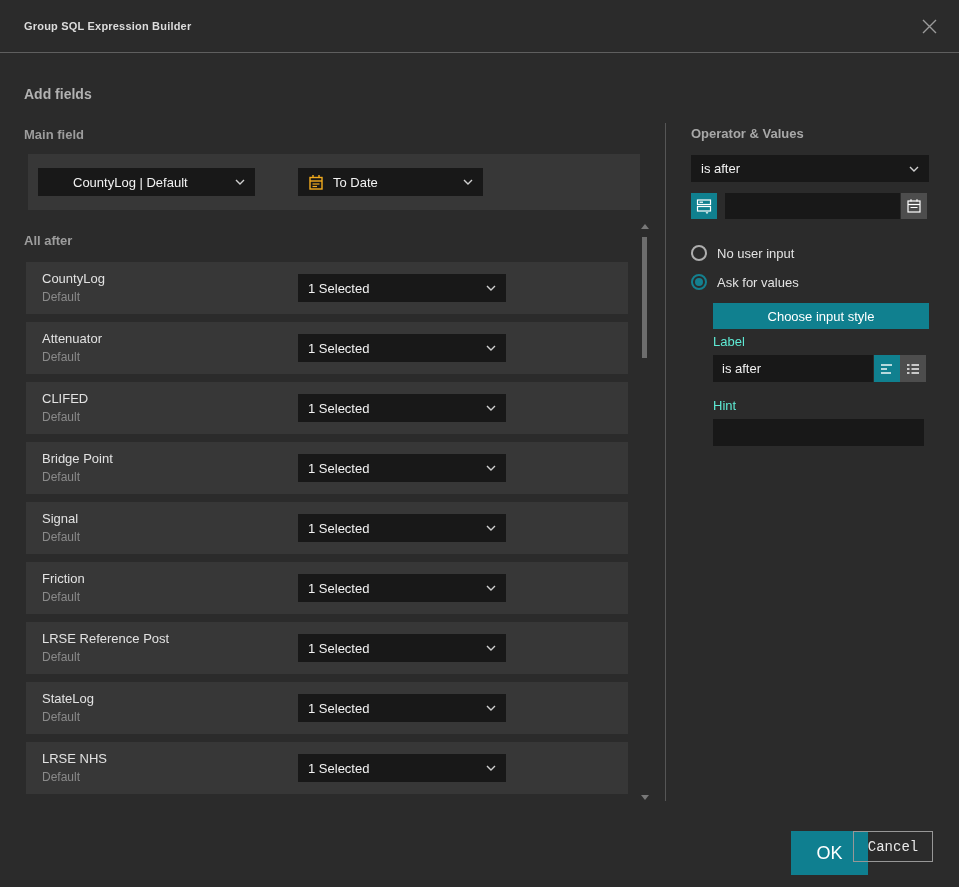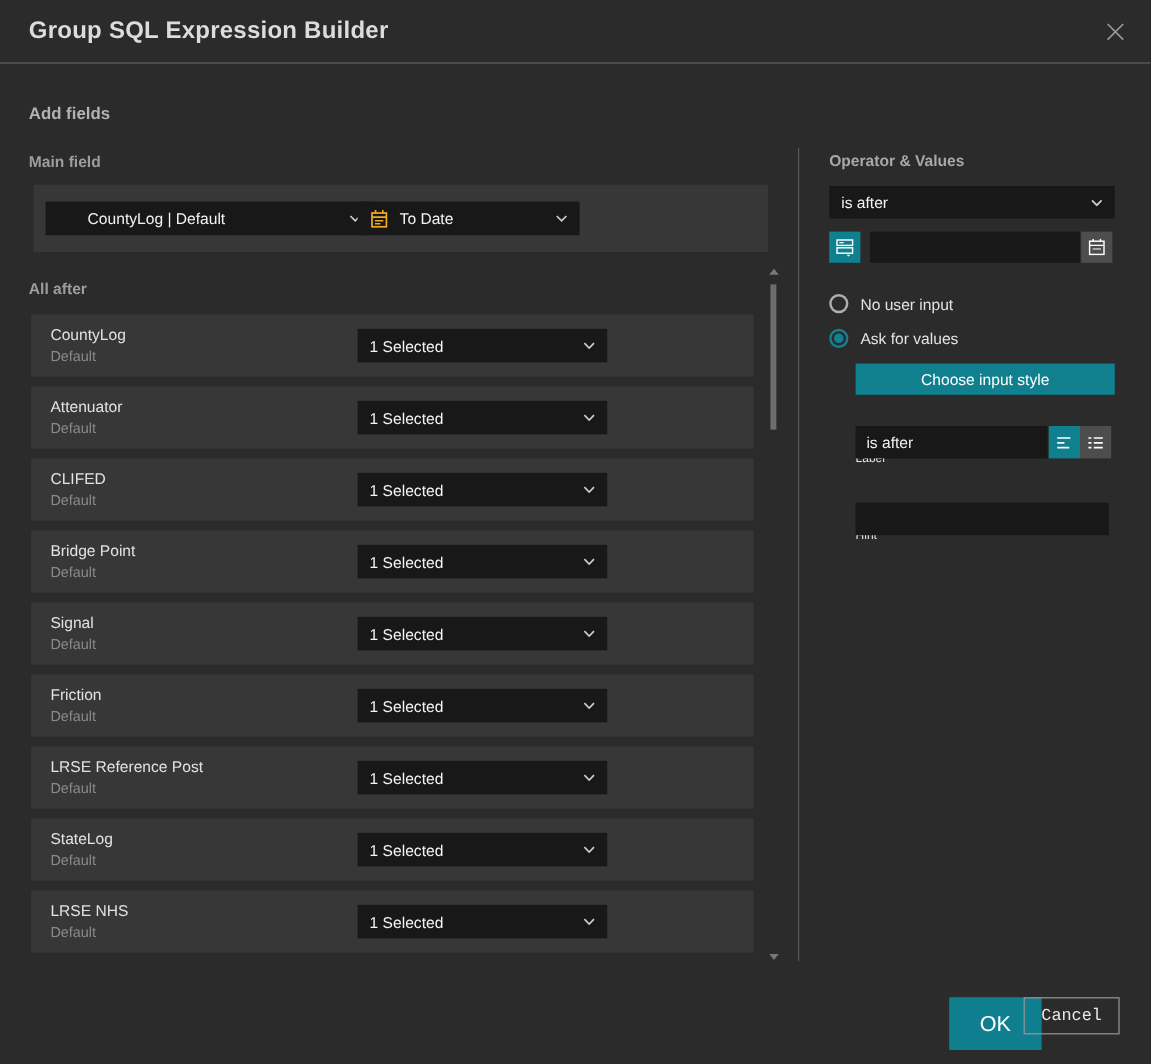--- a/index.html
+++ b/index.html
@@ -9,37 +9,37 @@
     position:relative; width:959px; height:887px;
     background:#2b2b2b; color:#e8e8e8; overflow:hidden;
   }
   
   .titlebar {
     position:absolute; left:0; top:0; width:959px; height:53px;
     border-bottom:1px solid #5f5f5f;
     display:flex; align-items:center; justify-content:space-between;
     padding:0 18px 0 24px;
   }
-  .title { font-size:20px; font-weight:700; color:#dcdcdc; letter-spacing:.2px; }
+  .title { font-size:11px; font-weight:700; color:#dcdcdc; letter-spacing:.2px; }
   .close-btn { width:24px; height:24px; display:flex; align-items:center; justify-content:center; cursor:pointer; }
   
   .h-add { position:absolute; left:24px; top:86px; font-size:14px; font-weight:700; color:#b2b2b2; }
   .h-sub { position:absolute; font-size:13px; font-weight:700; color:#9d9d9d; }
   
   .main-panel {
     position:absolute; left:28px; top:154px; width:612px; height:56px;
     background:#373737;
   }
   .select {
     background:#181818; color:#f3f3f3; font-size:13px;
     display:flex; align-items:center; padding:0 10px; cursor:pointer;
   }
   .select .txt { flex:1; white-space:nowrap; overflow:hidden; }
   .chev { flex:none; margin-left:6px; }
-  .sel-main1 { position:absolute; left:10px; top:14px; width:273px; height:28px;padding-left:35px; }
+  .sel-main1 { position:absolute; left:10px; top:14px; width:217px; height:28px;padding-left:35px; }
   .sel-main2 { position:absolute; left:270px; top:14px; width:185px; height:28px; }
   .sel-main2 .cal { margin-right:9px; flex:none; display:flex; }
   
   .list { position:absolute; left:26px; top:262px; width:602px; }
   .row {
     position:relative; height:52px; margin-bottom:8px; background:#373737;
   }
   .row-name { position:absolute; left:16px; top:9px; font-size:13px; color:#e2e2e2; }
   .row-sub  { position:absolute; left:16px; top:28px; font-size:12px; color:#8a8a8a; }
   .row-select { position:absolute; left:272px; top:12px; width:208px; height:28px;align-items:center; }
@@ -75,21 +75,21 @@
   }
   .radio-row.checked .radio-circle { border-color:#14808f; }
   .radio-dot { width:8px; height:8px; border-radius:50%; background:transparent; }
   .radio-row.checked .radio-dot { background:#14808f; }
   .radio-label { font-size:13px; color:#e3e3e3; }
   .choose-btn {
     position:absolute; left:713px; top:303px; width:216px; height:26px;
     background:#10808f; border:none; color:#fff; font-size:13px;
     font-family:"Liberation Sans",sans-serif; cursor:pointer;
   }
-  .lbl { position:absolute; font-size:10px; color:#e5e5e5;margin-top:43px; }
+  .lbl { position:absolute; font-size:13px; color:#5eead4; }
   .label-input { position:absolute; left:713px; top:355px; width:160px; height:27px; }
   .style-toggle { position:absolute; left:874px; top:355px; height:27px; display:flex; }
   .style-toggle .tbtn {
     width:26px; height:27px; display:flex; align-items:center; justify-content:center; cursor:pointer;
   }
   .hint-input { position:absolute; left:713px; top:419px; width:211px; height:27px; }
   
   .ok-btn {
     position:absolute; left:769px; top:831px; width:77px; height:44px;
     background:#0f7f90; border:none; color:#fff; font-size:18px;

